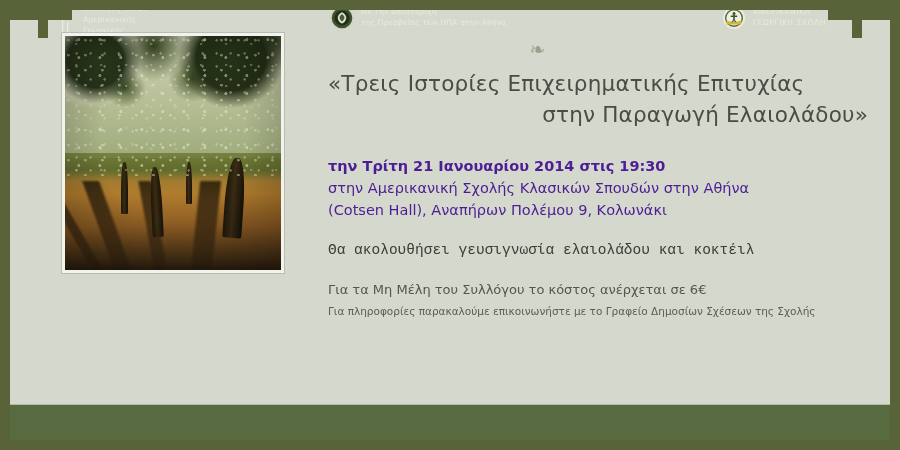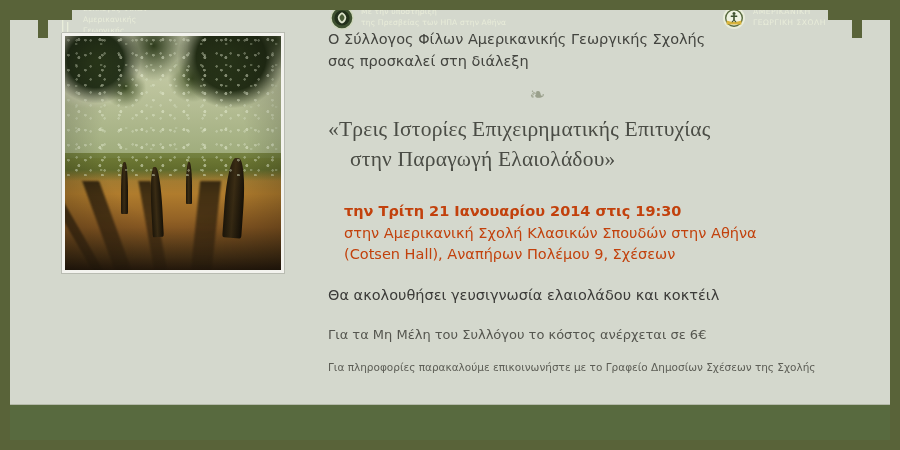--- a/index.html
+++ b/index.html
@@ -154,46 +154,45 @@
     font-size: 19px;
     line-height: 1;
     letter-spacing: 1px;
   }
   .title {
     font-size: 21.5px;
     line-height: 1.42;
     color: #4a4c45;
     margin: 4px 0 0 0;
     letter-spacing: .2px;
-    font-family: Liberation Serif, serif;
-  }
-  .title .l2 { display: block; padding-left: 22px; }
+  }
+  .title .l2 { display: block; padding-left: 22px; text-align: right; }
 
   .when {
     margin-top: 26px;
     font-size: 14.5px;
     line-height: 1.5;
-    color: #c2410c;
-    margin-left: 16px;
+    color: #4c1d95;
   }
   .when .strong { font-weight: bold; }
 
   .follow {
     margin-top: 19px;
     font-size: 14.5px;
     line-height: 1.5;
+    font-family: Liberation Mono, monospace;
   }
   .cost {
     margin-top: 18px;
     font-size: 13px;
     color: #55564f;
     line-height: 1.5;
   }
   .info {
-    margin-top: 15px;
+    margin-top: 3px;
     font-size: 10.5px;
     line-height: 1.55;
     color: #5c5d55;
   }
 
   
   .footer {
     position: absolute;
     left: 10px;
     right: 10px;
@@ -267,36 +266,32 @@
       <div class="trunk tr1"></div>
       <div class="trunk tr2"></div>
       <div class="ph-canopy"></div>
       <div class="ph-leafnoise"></div>
       <div class="ph-vignette"></div>
     </div>
   </div>
 
   <div class="content">
 
-    <div class="intro">
-      <div>Ο Σύλλογος Φίλων Αμερικανικής Γεωργικής Σχολής</div>
-      <div>σας προσκαλεί στη διάλεξη</div>
-    </div>
 
     <div class="ornament">❧</div>
 
     <div class="title">
       <span class="l1">«Τρεις Ιστορίες Επιχειρηματικής Επιτυχίας</span>
       <span class="l2">στην Παραγωγή Ελαιολάδου»</span>
     </div>
 
     <div class="when">
       <div class="strong">την Τρίτη 21 Ιανουαρίου 2014 στις 19:30</div>
-      <div>στην Αμερικανική Σχολή Κλασικών Σπουδών στην Αθήνα</div>
-      <div>(Cotsen Hall), Αναπήρων Πολέμου 9, Σχέσεων</div>
+      <div>στην Αμερικανική Σχολής Κλασικών Σπουδών στην Αθήνα</div>
+      <div>(Cotsen Hall), Αναπήρων Πολέμου 9, Κολωνάκι</div>
     </div>
 
     <div class="follow">Θα ακολουθήσει γευσιγνωσία ελαιολάδου και κοκτέιλ</div>
 
     <div class="cost">Για τα Μη Μέλη του Συλλόγου το κόστος ανέρχεται σε 6€</div>
 
     <div class="info">
       <div>Για πληροφορίες παρακαλούμε επικοινωνήστε με το Γραφείο Δημοσίων Σχέσεων της Σχολής</div>
     </div>
 

